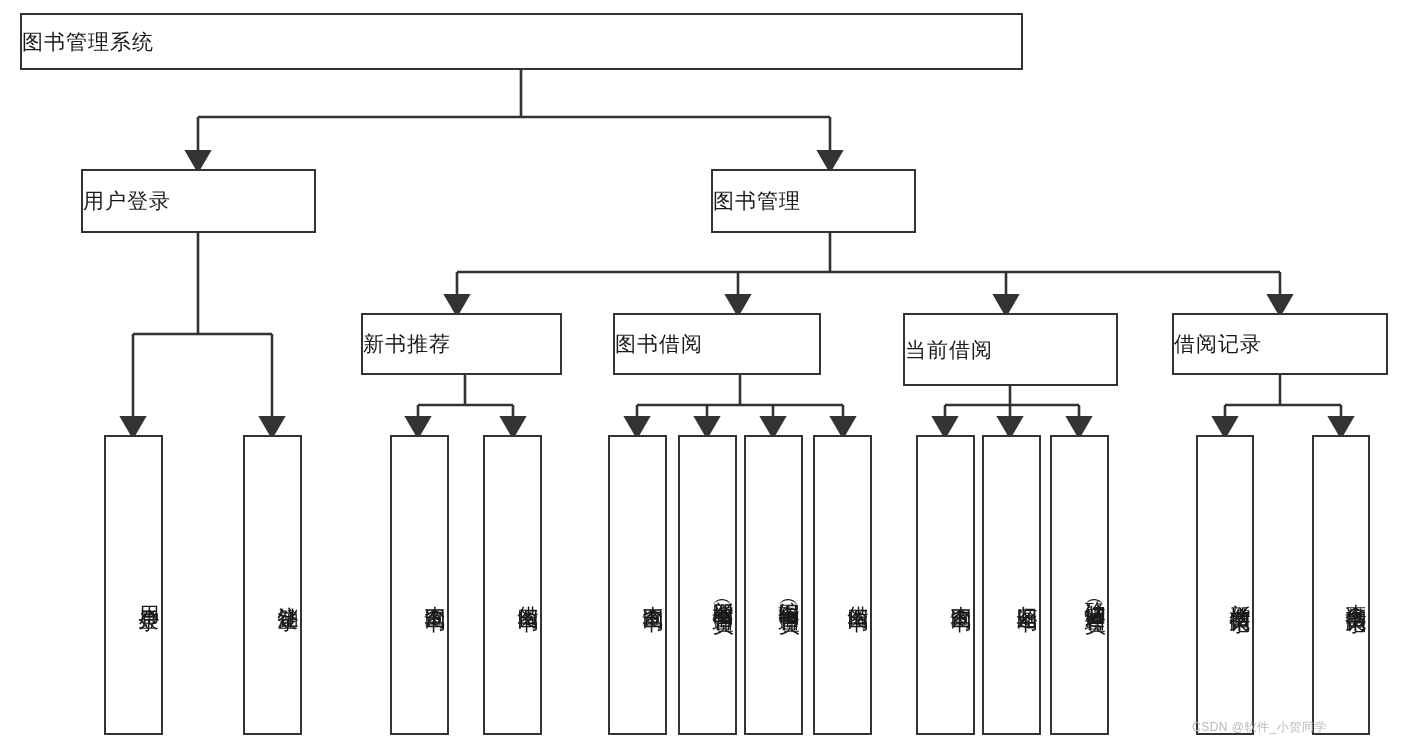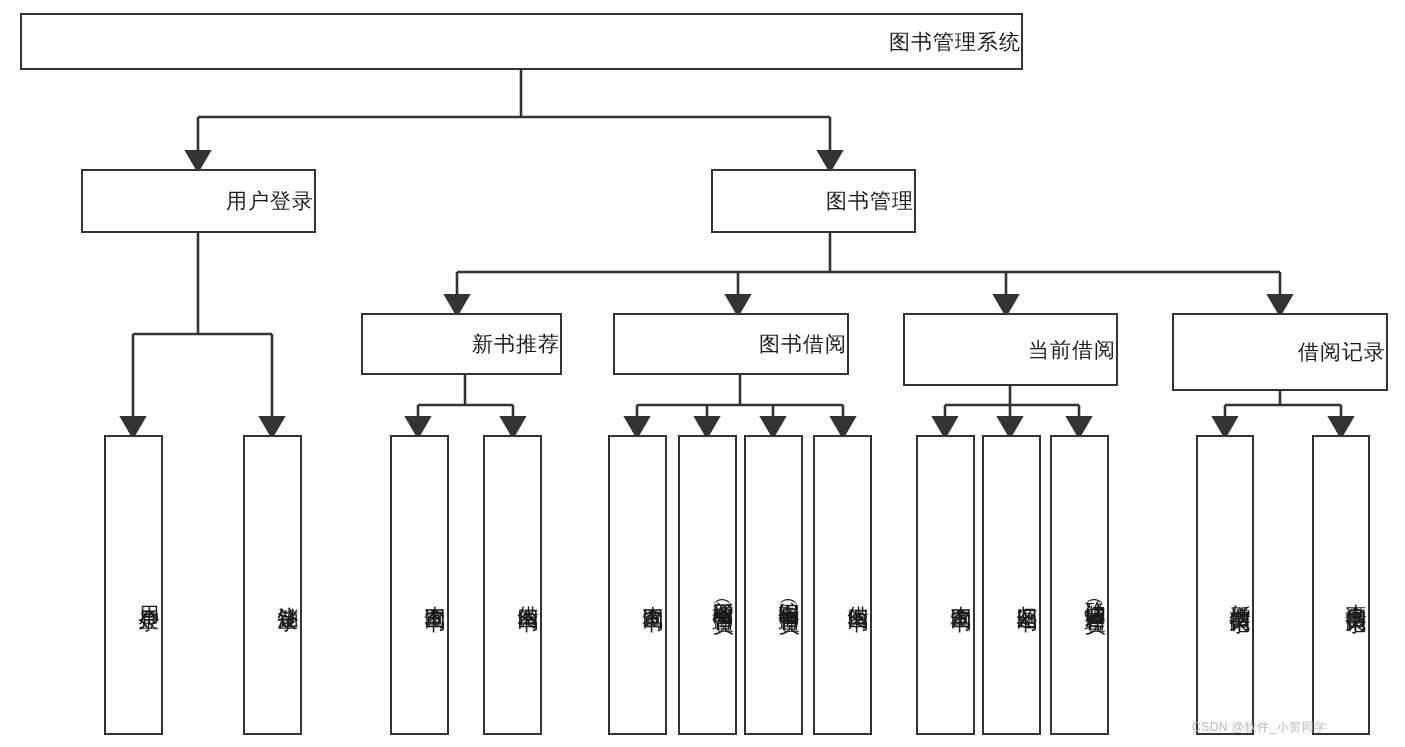--- a/index.html
+++ b/index.html
@@ -25,21 +25,21 @@
     height: 747px;
     pointer-events: none;
   }
   .node {
     position: absolute;
     box-sizing: border-box;
     border: 2px solid #333333;
     background: #ffffff;
     display: flex;
     align-items: center;
-    justify-content: flex-end;
+    justify-content: flex-start;
     color: #1a1a1a;
   }
   .node.horiz {
     font-size: 21px;
     letter-spacing: 1px;
   }
   .node.vert {
     writing-mode: vertical-rl;
     text-orientation: upright;
     font-size: 21px;
@@ -124,27 +124,27 @@
   <div class="node horiz" id="node-l2-0" style="left: 81px; top: 169px; width: 235px; height: 64px; border-color: rgb(51, 51, 51); background: rgb(255, 255, 255); color: rgb(26, 26, 26);">
     <span>用户登录</span>
   </div>
   <div class="node horiz" id="node-l2-1" style="left: 711px; top: 169px; width: 205px; height: 64px; border-color: rgb(51, 51, 51); background: rgb(255, 255, 255); color: rgb(26, 26, 26);">
     <span>图书管理</span>
   </div>
 
   <div class="node horiz" id="node-l3-0" style="left: 361px; top: 313px; width: 201px; height: 62px; border-color: rgb(51, 51, 51); background: rgb(255, 255, 255); color: rgb(26, 26, 26);">
     <span>新书推荐</span>
   </div>
-  <div class="node horiz" id="node-l3-1" style="left: 613px; top: 313px; width: 236px; height: 62px; border-color: rgb(51, 51, 51); background: rgb(255, 255, 255); color: rgb(26, 26, 26);">
+  <div class="node horiz" id="node-l3-1" style="left: 613px; top: 313px; width: 208px; height: 62px; border-color: rgb(51, 51, 51); background: rgb(255, 255, 255); color: rgb(26, 26, 26);">
     <span>图书借阅</span>
   </div>
   <div class="node horiz" id="node-l3-2" style="left: 903px; top: 313px; width: 215px; height: 73px; border-color: rgb(51, 51, 51); background: rgb(255, 255, 255); color: rgb(26, 26, 26);">
     <span>当前借阅</span>
   </div>
-  <div class="node horiz" id="node-l3-3" style="left: 1172px; top: 313px; width: 216px; height: 78px; border-color: rgb(51, 51, 51); background: rgb(255, 255, 255); color: rgb(26, 26, 26);">
+  <div class="node horiz" id="node-l3-3" style="left: 1172px; top: 313px; width: 216px; height: 62px; border-color: rgb(51, 51, 51); background: rgb(255, 255, 255); color: rgb(26, 26, 26);">
     <span>借阅记录</span>
   </div>
 
   <div class="node vert" id="leaf-0" style="left: 104px; top: 435px; width: 59px; height: 300px; border-color: rgb(51, 51, 51); background: rgb(255, 255, 255); color: rgb(26, 26, 26);">
     <span class="vlabel">用户登录</span>
   </div>
   <div class="node vert" id="leaf-1" style="left: 243px; top: 435px; width: 59px; height: 300px; border-color: rgb(51, 51, 51); background: rgb(255, 255, 255); color: rgb(26, 26, 26);">
     <span class="vlabel">注销登录</span>
   </div>
   <div class="node vert" id="leaf-2" style="left: 390px; top: 435px; width: 59px; height: 300px; border-color: rgb(51, 51, 51); background: rgb(255, 255, 255); color: rgb(26, 26, 26);">

